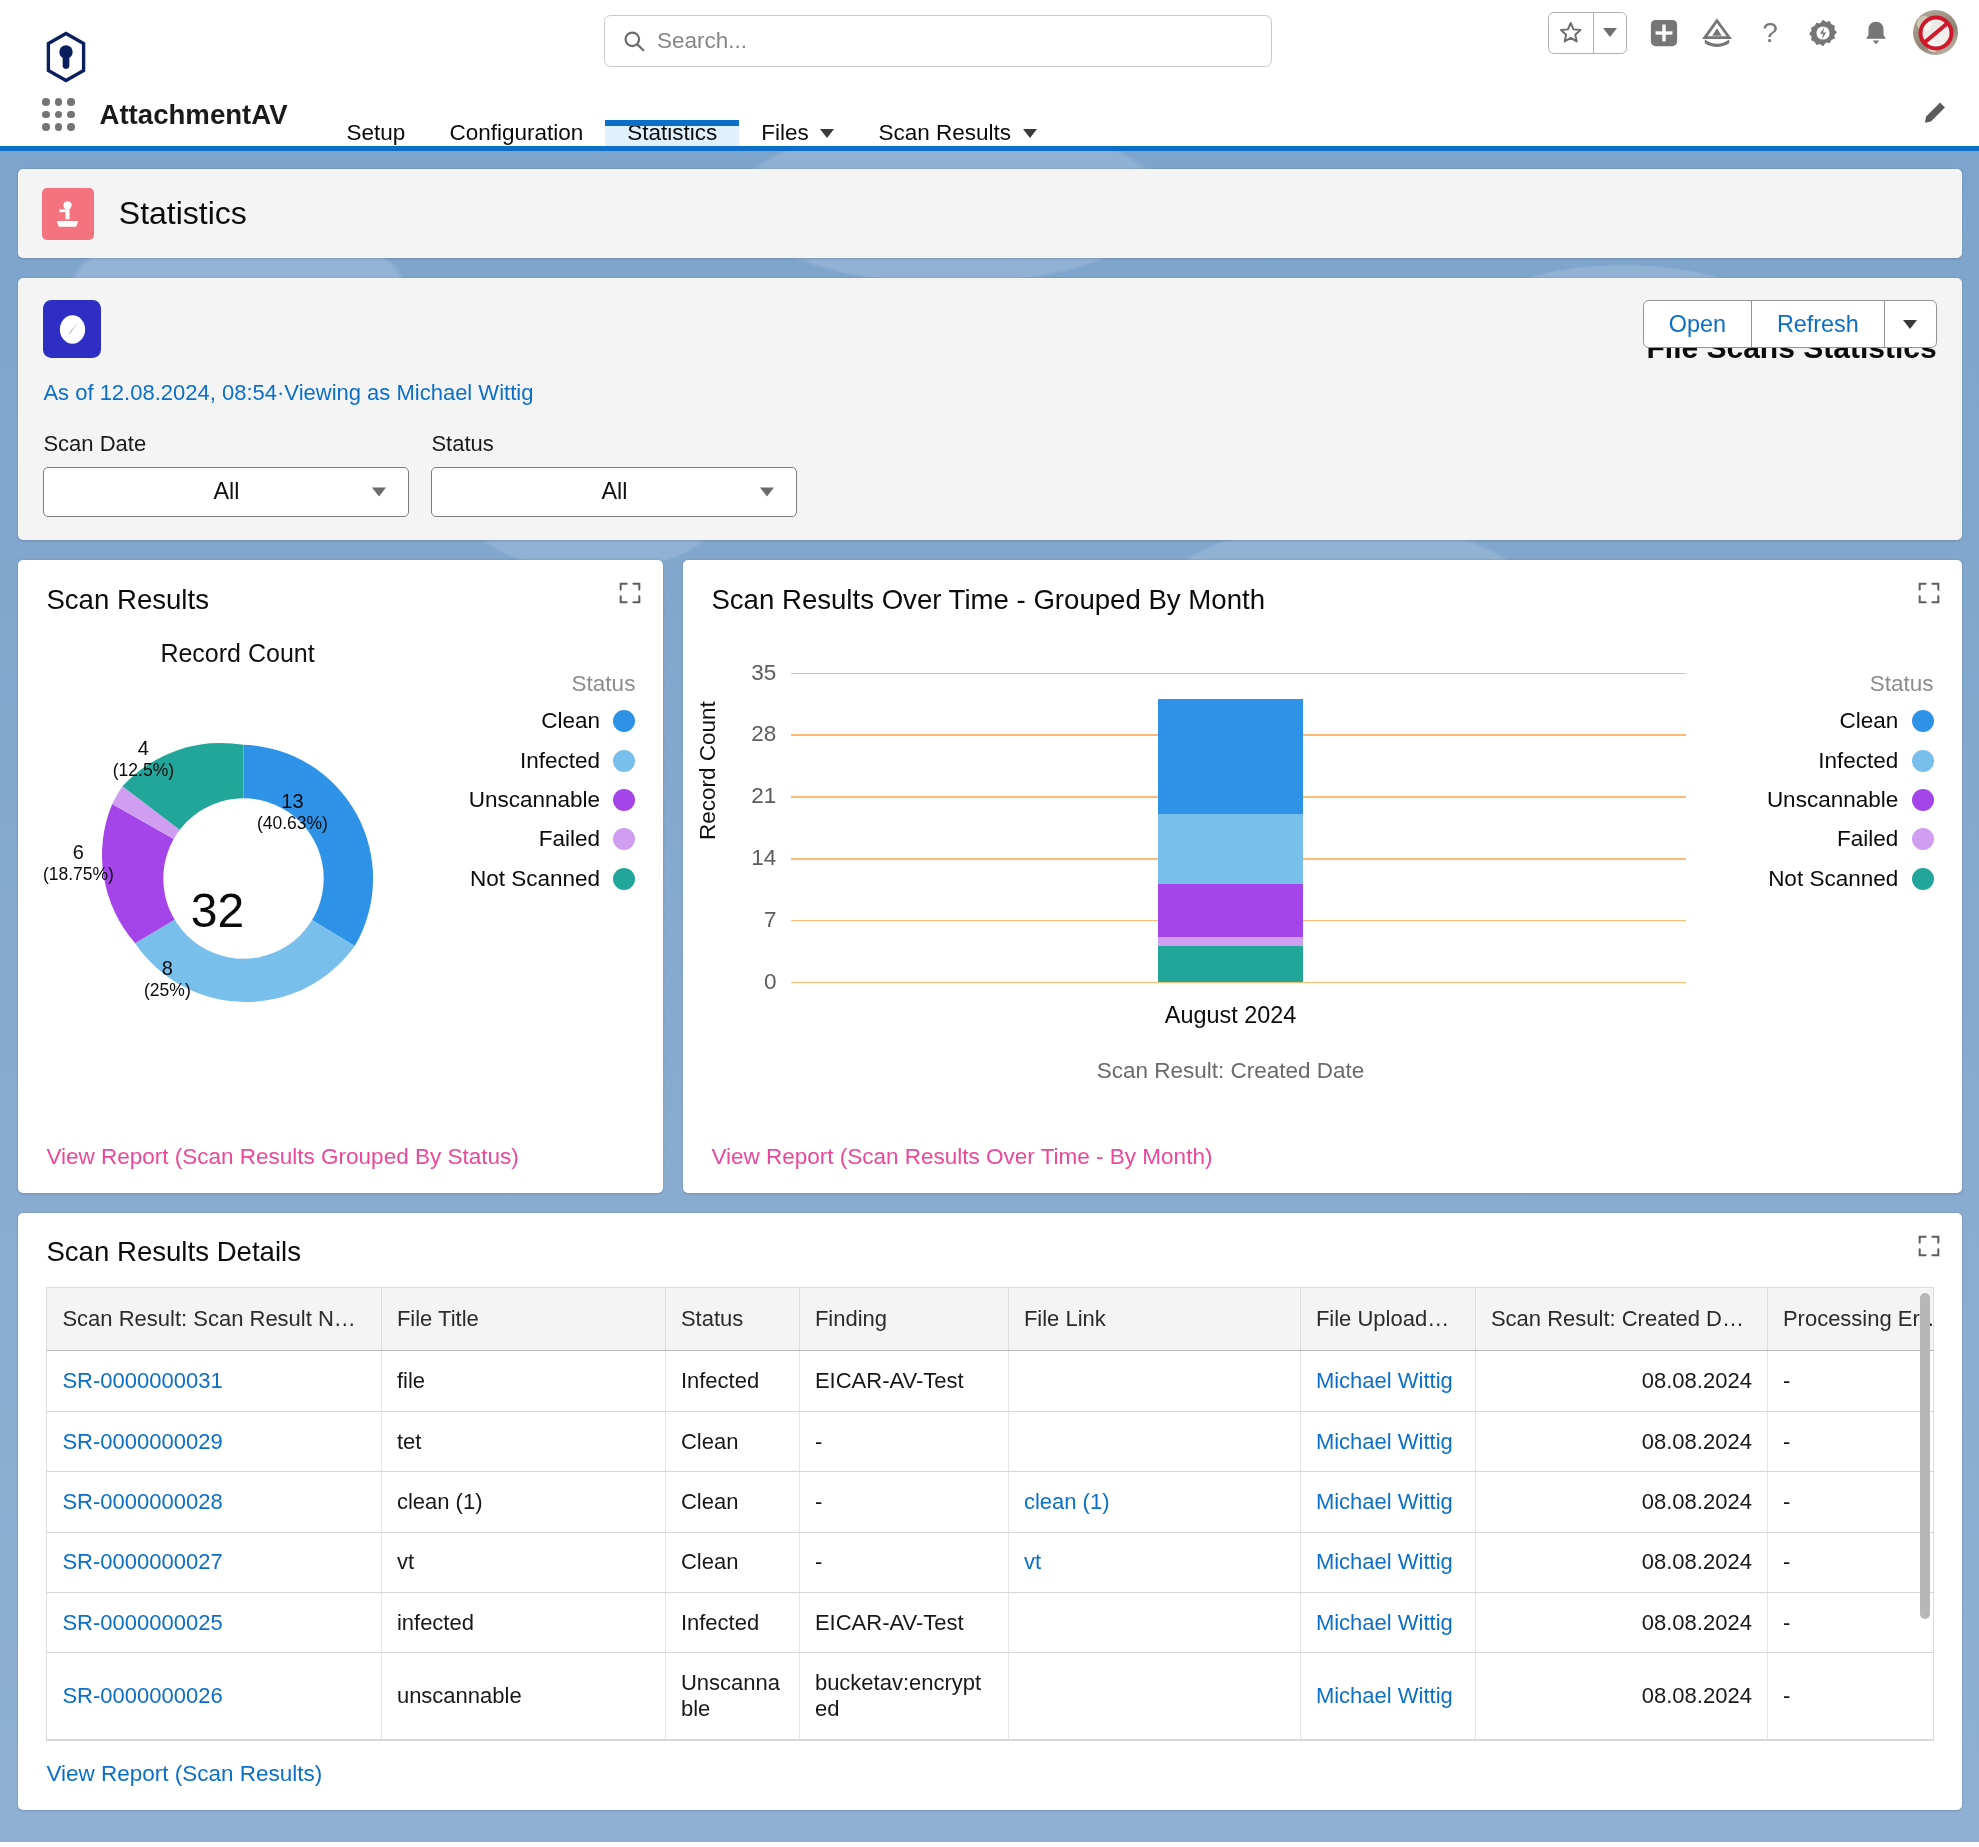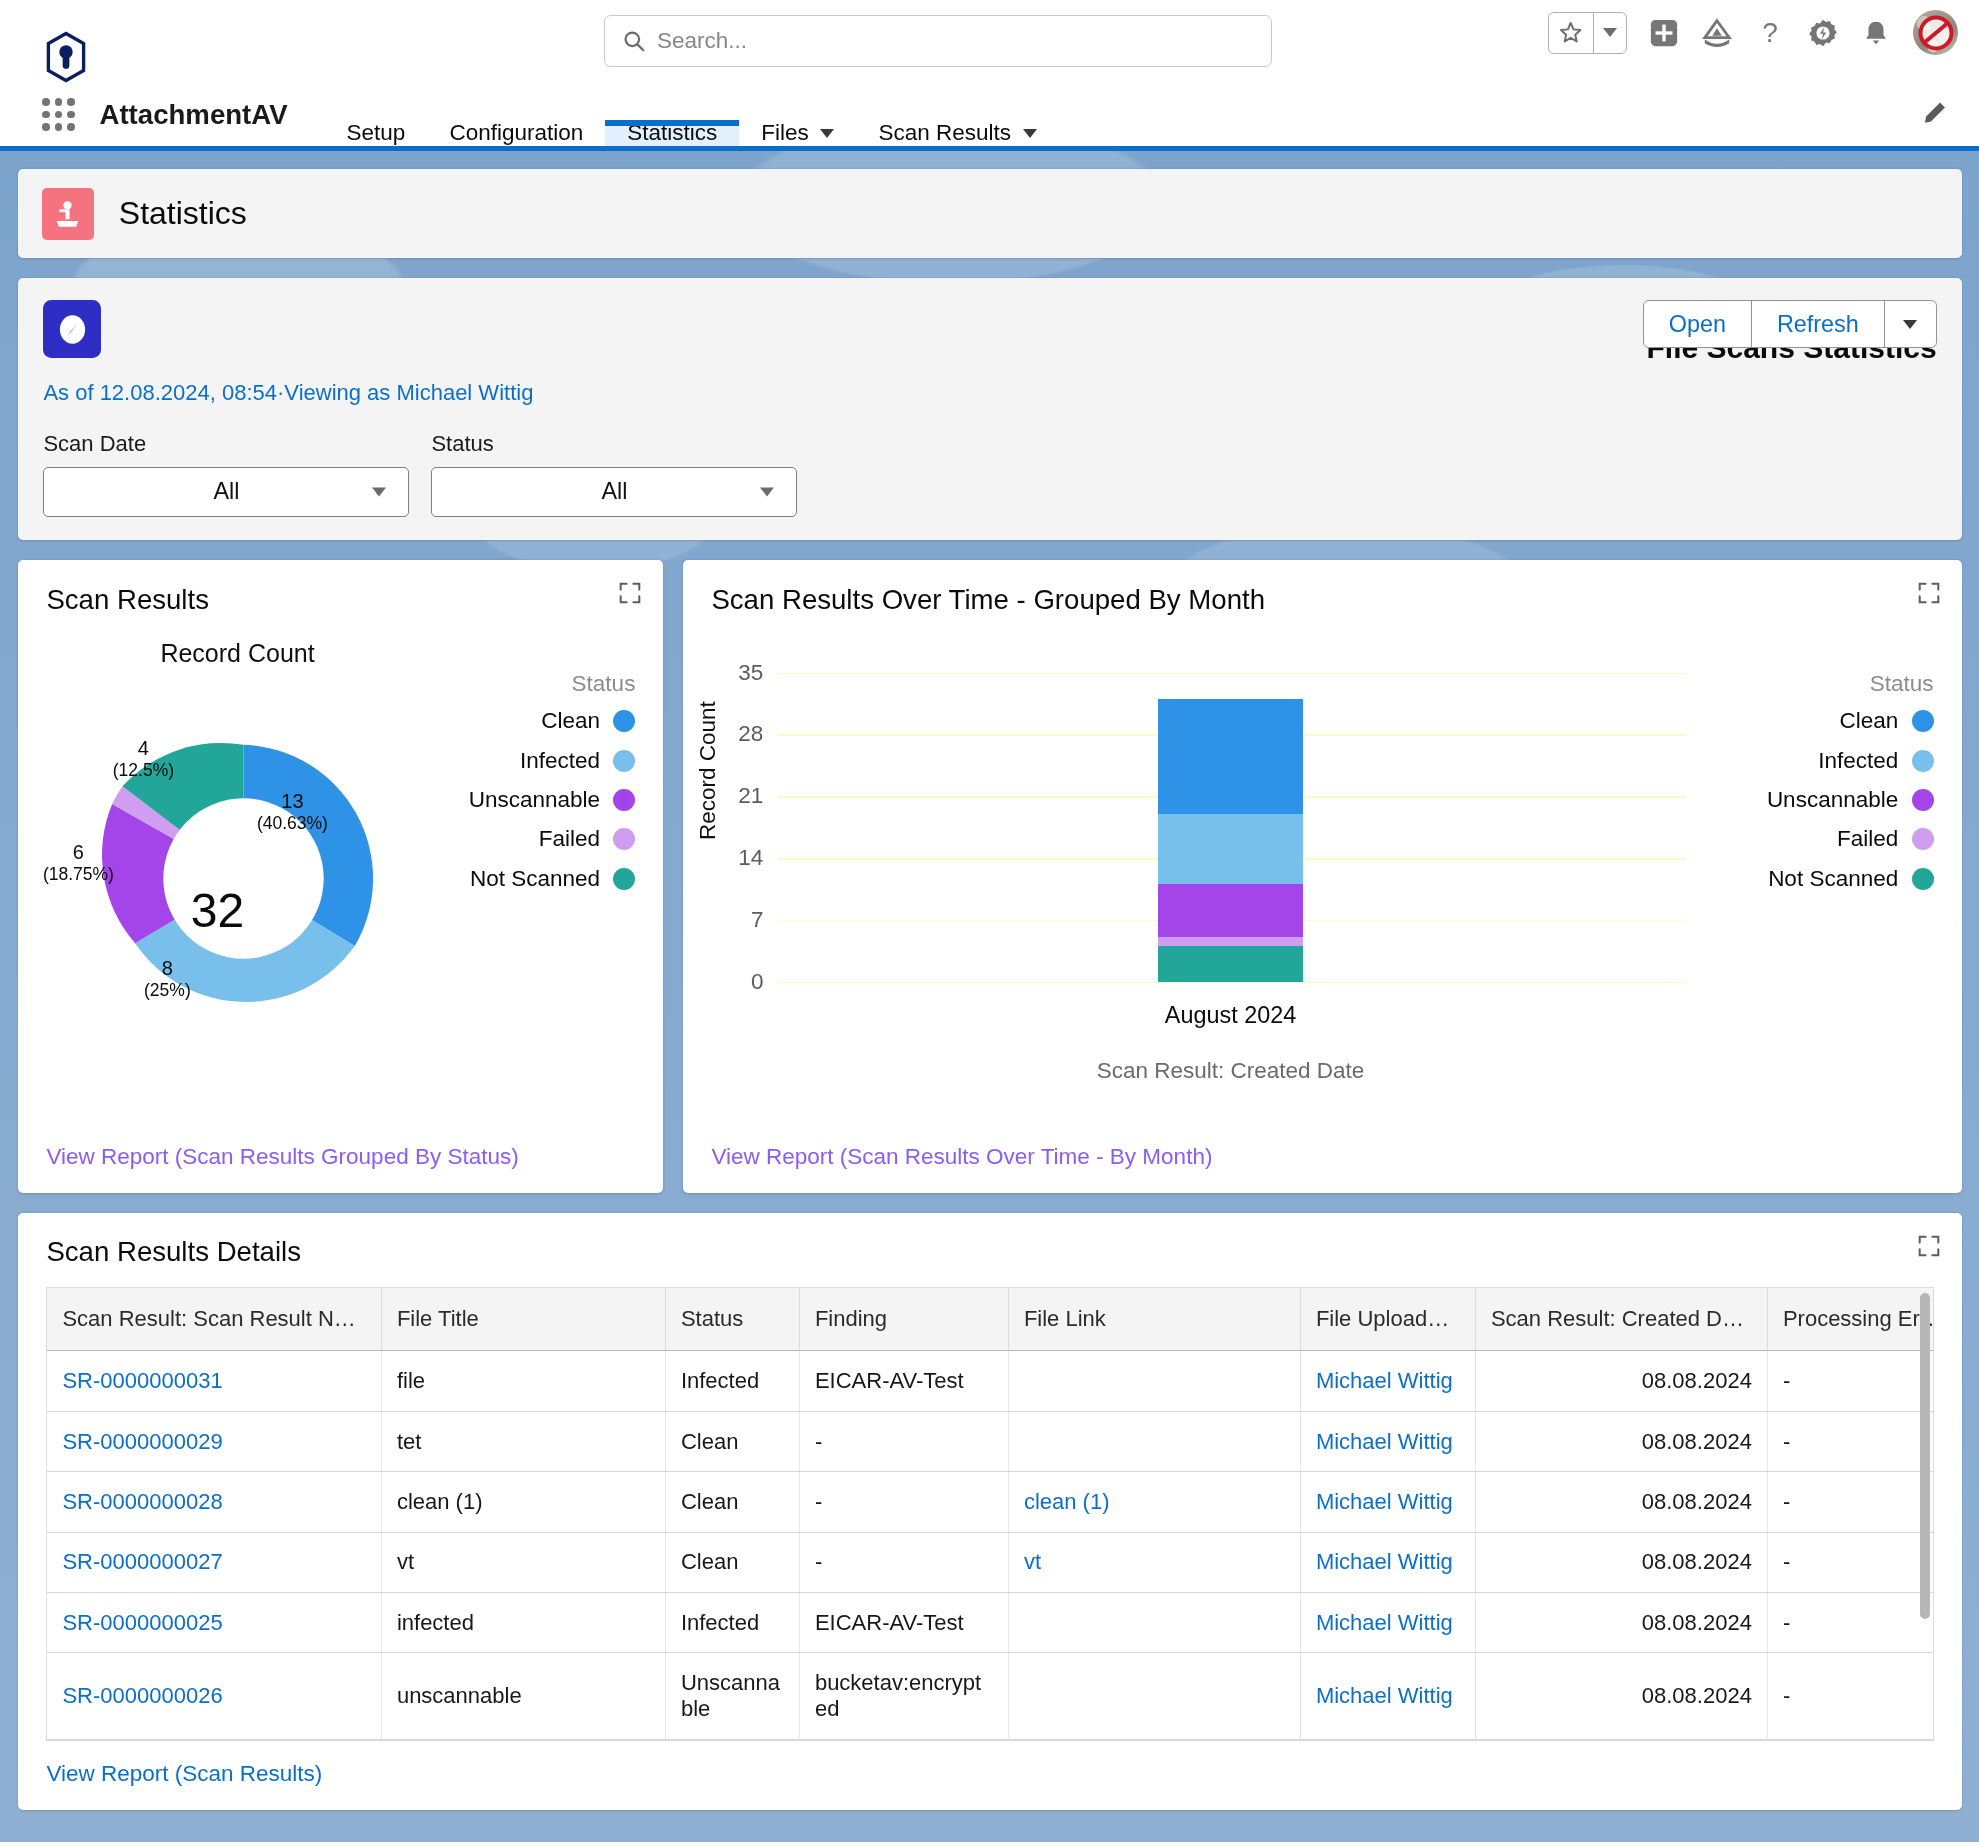--- a/index.html
+++ b/index.html
@@ -177,21 +177,21 @@
     box-shadow: 0 0.8px 2.5px rgba(0,0,0,.16);
     display: flex; flex-direction: column;
   }
   .widget.donut { width: 645px; }
   .widget.bars  { flex: 1; }
   .widget-title {
     font-size: 27.6px; color: #0b0b0b; padding: 23.4px 28px 0 28px;
   }
   .expand-btn { position: absolute; right: 22px; top: 22px; cursor: pointer; }
   .widget-footer {
-    padding: 10px 28px 23.4px 28px; font-size: 22.5px; color: #8b5cf6; cursor: pointer;
+    padding: 10px 28px 23.4px 28px; font-size: 22.5px; color: #ec4899; cursor: pointer;
   }
   .chart-area { flex: 1; position: relative; }
 
   
   .donut-wrap { position: relative; height: 518px; }
   .record-count-lbl {
     position: absolute; left: 142px; top: 23.4px; font-size: 25px; color: #101010;
   }
   .donut-svg { position: absolute; left: 25px; top: 62px; }
   .donut-center {
@@ -213,21 +213,21 @@
   .legend-row i.dot { width: 22px; height: 22px; border-radius: 50%; display: block; }
 
   
   .bar-wrap { position: relative; height: 518px; }
   .y-axis-title {
     position: absolute; left: 11.7px; top: 224px;
     transform: rotate(-90deg); transform-origin: left top;
     font-size: 22.5px; color: #101010; white-space: nowrap;
   }
   .plot { position: absolute; left: 92px; right: 276px; top: 57px; height: 309px; }
-  .gridline { position: absolute; left: 3px; right: 0; height: 1.7px; background: #fef9c3; }
+  .gridline { position: absolute; left: 16px; right: 0; height: 1.7px; background: #fdba74; }
   .ytick {
     position: absolute; right: calc(100% + 15px); font-size: 22.5px;
     color: #5c5c5c; transform: translateY(-50%); white-space: nowrap;
   }
   .bar { position: absolute; bottom: 0; }
   .bar div { width: 100%; }
   .x-cat {
     position: absolute; top: 386px; font-size: 23.4px; color: #0b0b0b;
     text-align: center; white-space: nowrap;
   }

